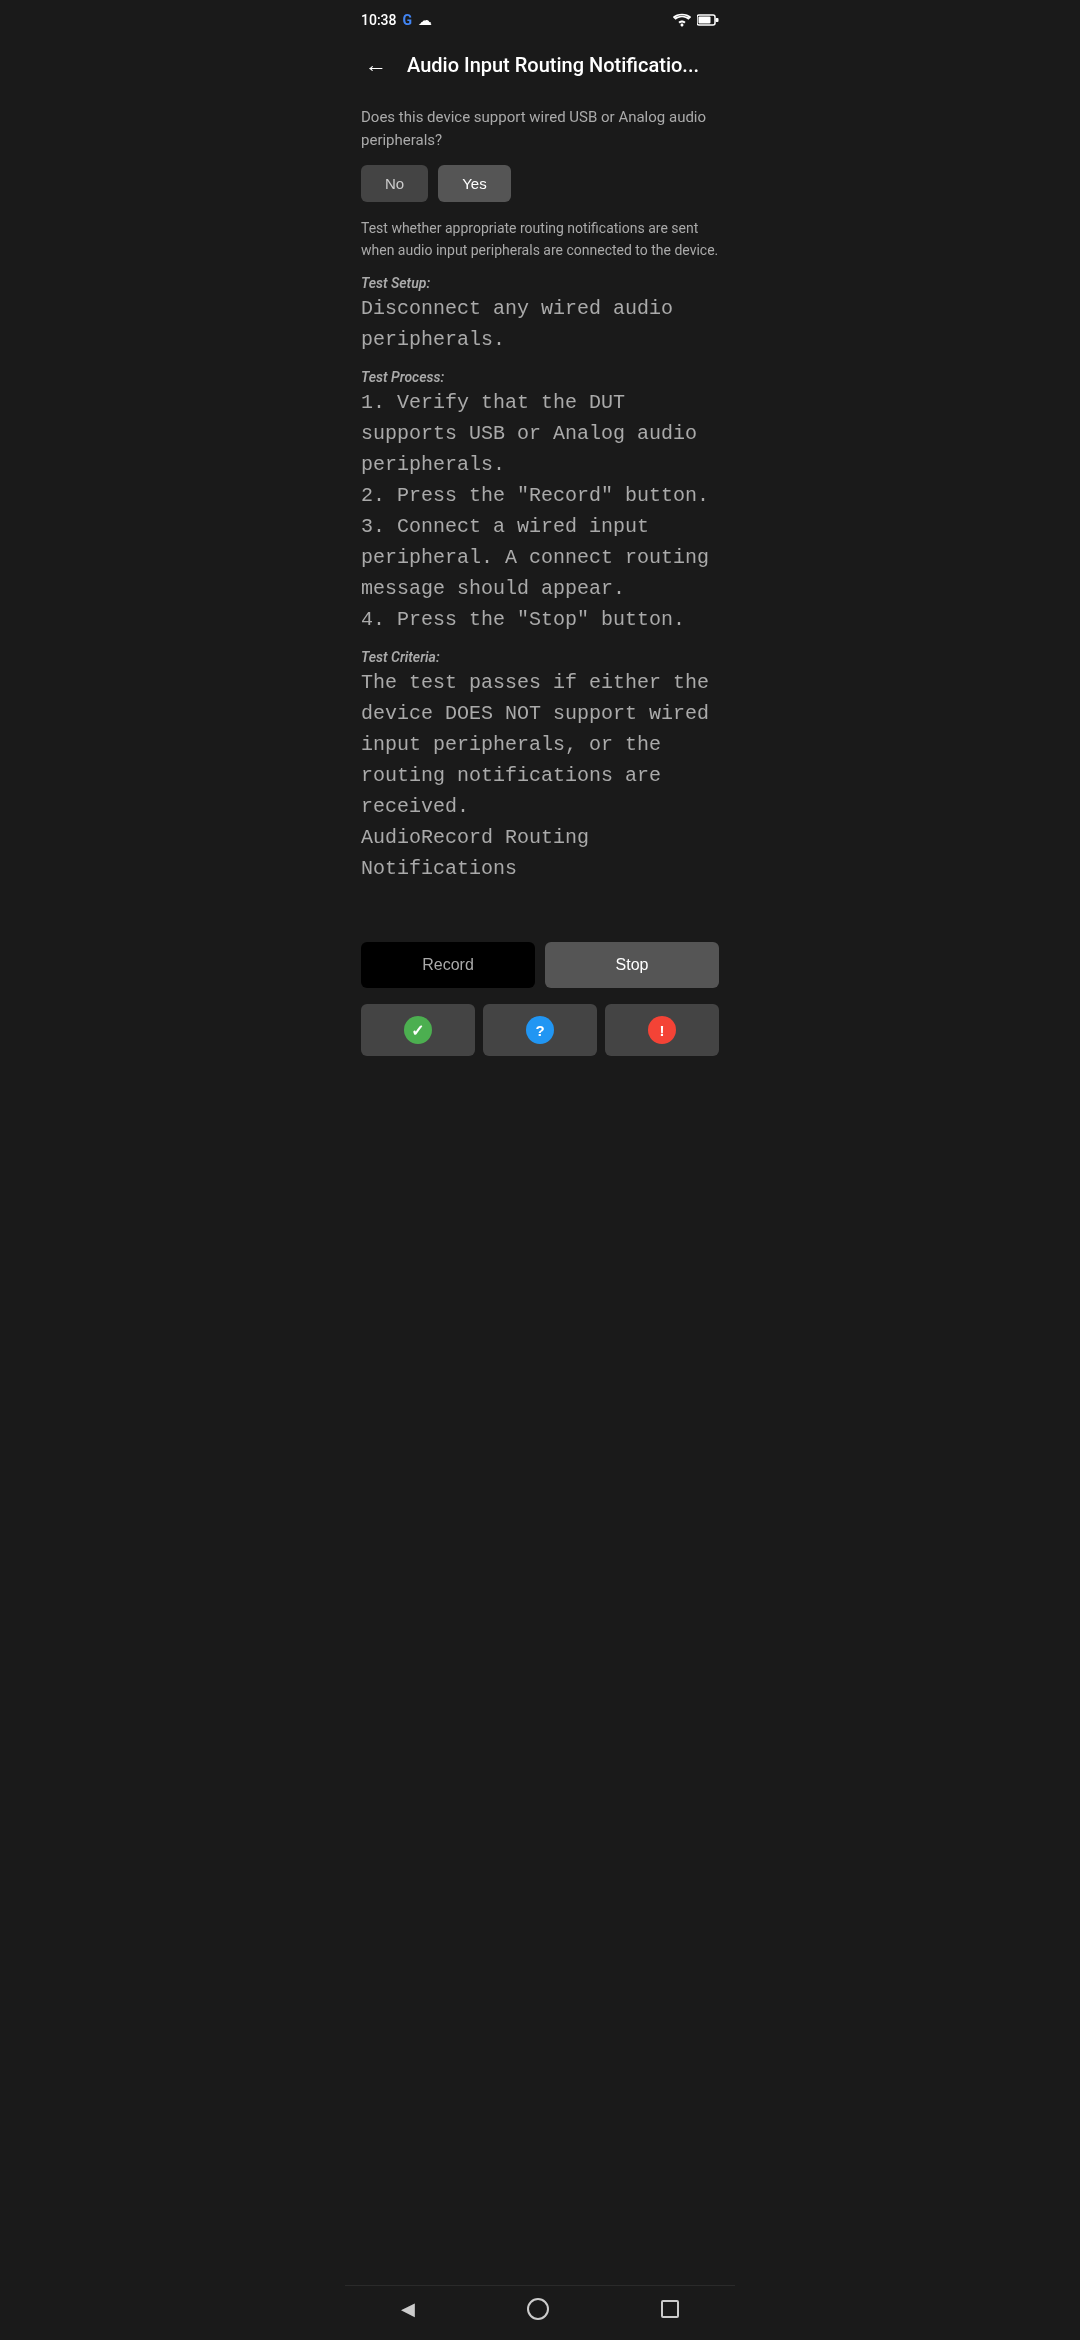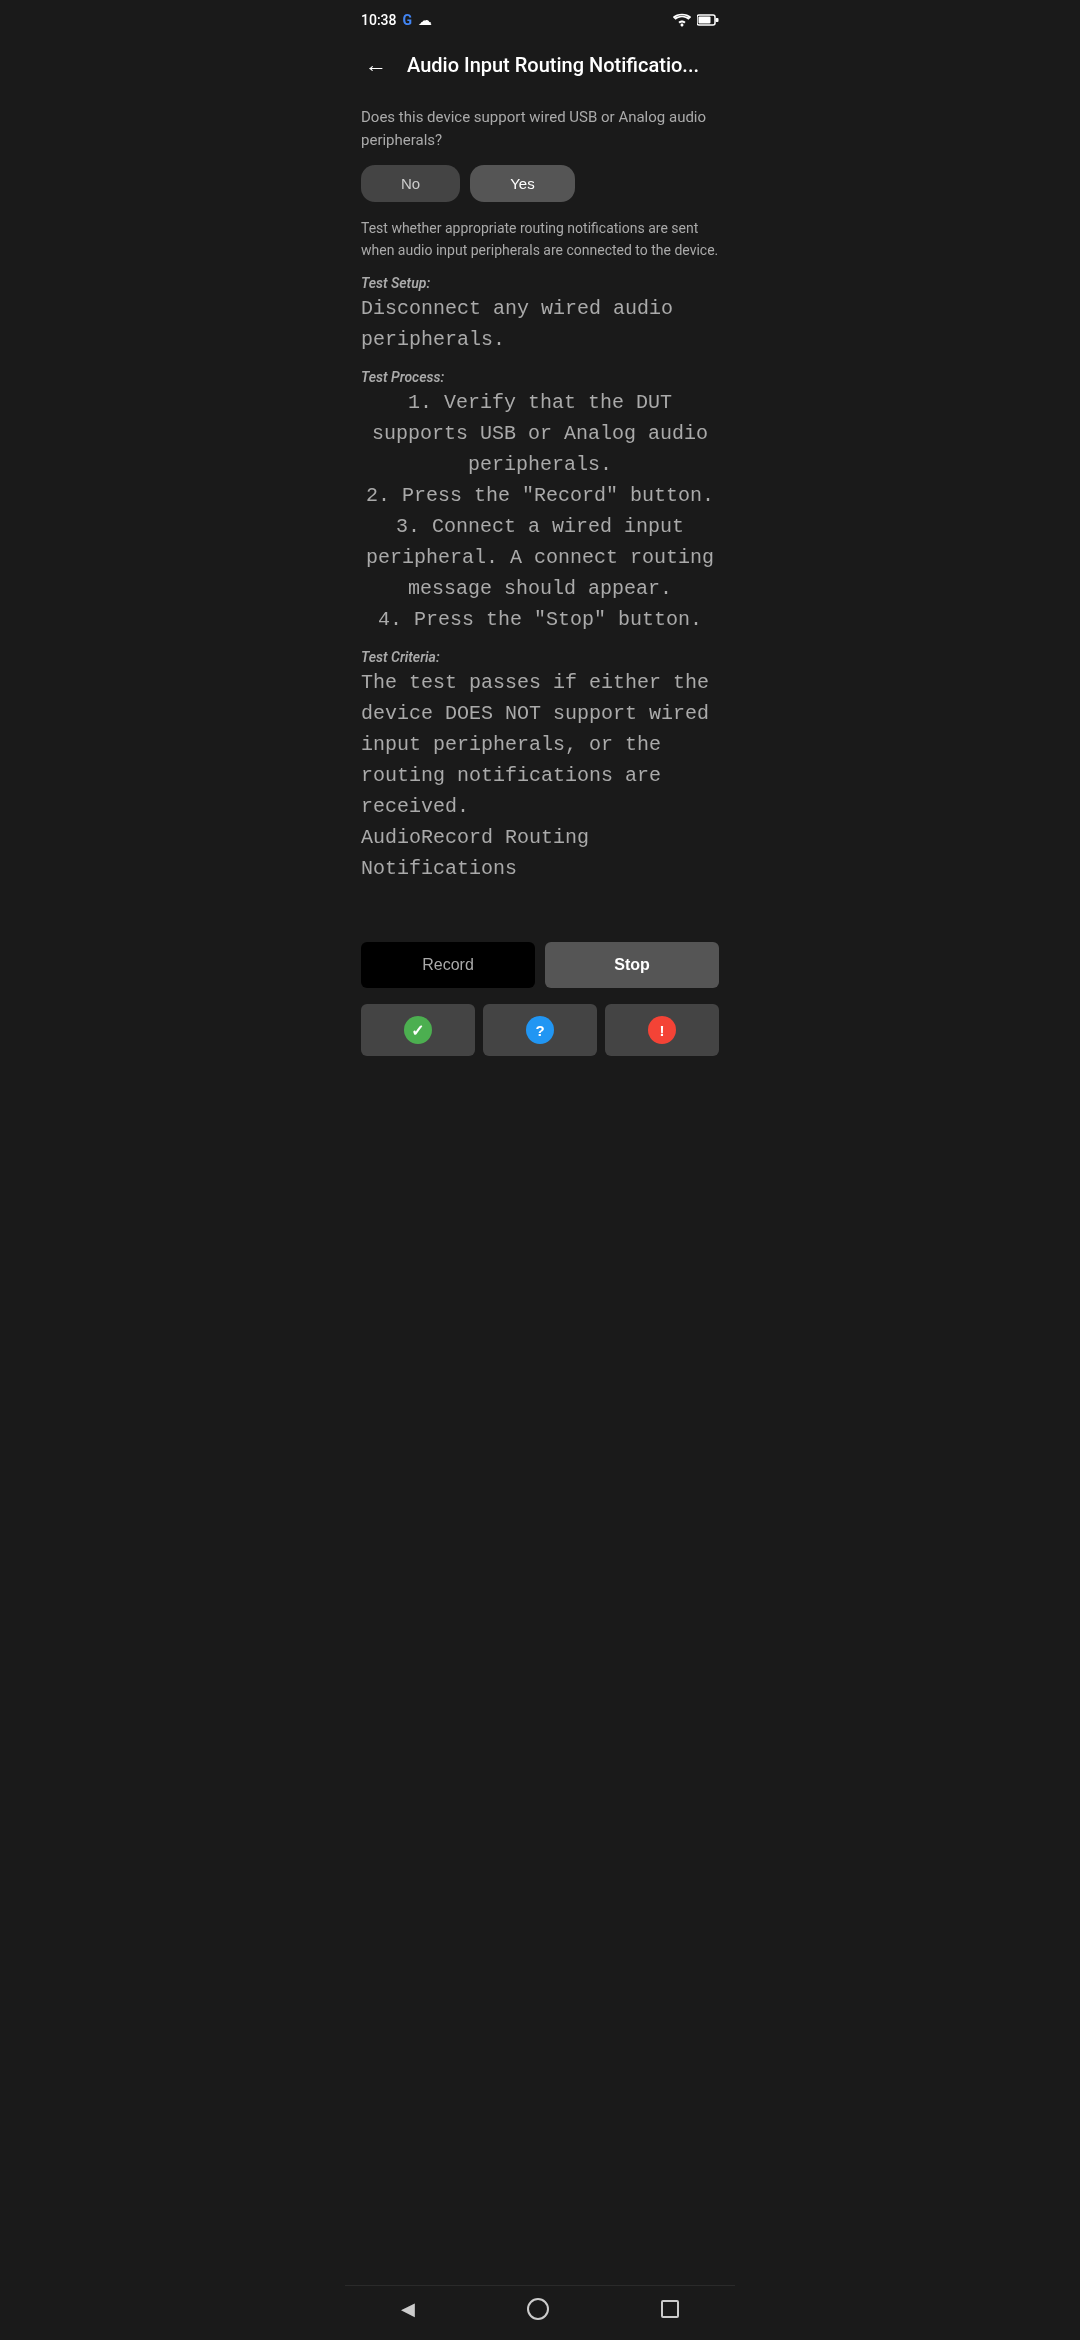--- a/index.html
+++ b/index.html
@@ -83,22 +83,22 @@
     .button-row {
       display: flex;
       gap: 10px;
       margin-bottom: 16px;
     }
 
     .toggle-btn {
       background-color: #444444;
       color: #cccccc;
       border: none;
-      border-radius: 14px;
-      padding: 10px 40px;
+      border-radius: 6px;
+      padding: 10px 24px;
       font-size: 15px;
       cursor: pointer;
       font-weight: 500;
     }
 
     .toggle-btn.active {
       background-color: #555555;
       color: #ffffff;
     }
 
@@ -143,21 +143,21 @@
       flex: 1;
     }
 
     .stop-btn {
       background-color: #555555;
       color: #ffffff;
       border: none;
       border-radius: 6px;
       padding: 14px 24px;
       font-size: 16px;
-      font-weight: 700;
+      font-weight: 400;
       cursor: pointer;
       flex: 1;
     }
 
     .result-buttons {
       display: flex;
       gap: 8px;
       padding: 0 16px 16px 16px;
     }
 
@@ -290,21 +290,21 @@
     <button class="toggle-btn">No</button>
     <button class="toggle-btn active">Yes</button>
   </div>
 
   <p class="description-text">Test whether appropriate routing notifications are sent when audio input peripherals are connected to the device.</p>
 
   <p class="section-title">Test Setup:</p>
   <p class="section-body">Disconnect any wired audio peripherals.</p>
 
   <p class="section-title">Test Process:</p>
-  <p class="section-body" style="white-space: pre-line; text-align: center;">1. Verify that the DUT supports USB or Analog audio peripherals.
+  <p class="section-body" style="white-space: pre-line;">1. Verify that the DUT supports USB or Analog audio peripherals.
 2. Press the "Record" button.
 3. Connect a wired input peripheral. A connect routing message should appear.
 4. Press the "Stop" button.</p>
 
   <p class="section-title">Test Criteria:</p>
   <p class="section-body" style="white-space: pre-line;">The test passes if either the device DOES NOT support wired input peripherals, or the routing notifications are received.
 AudioRecord Routing Notifications</p>
 
 </div>
 

